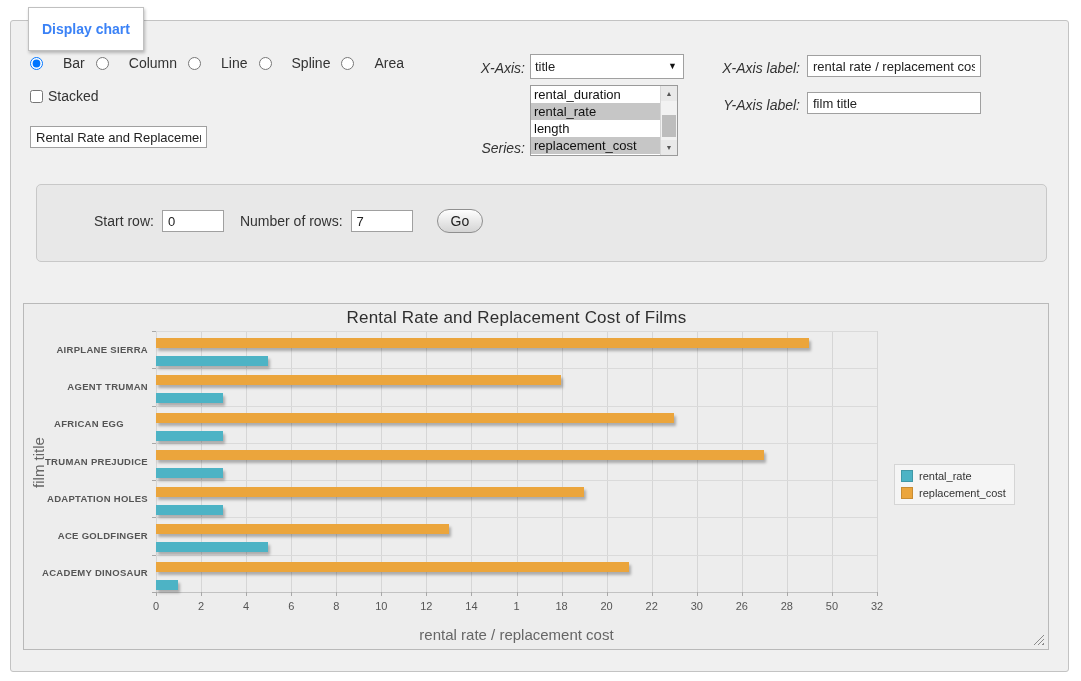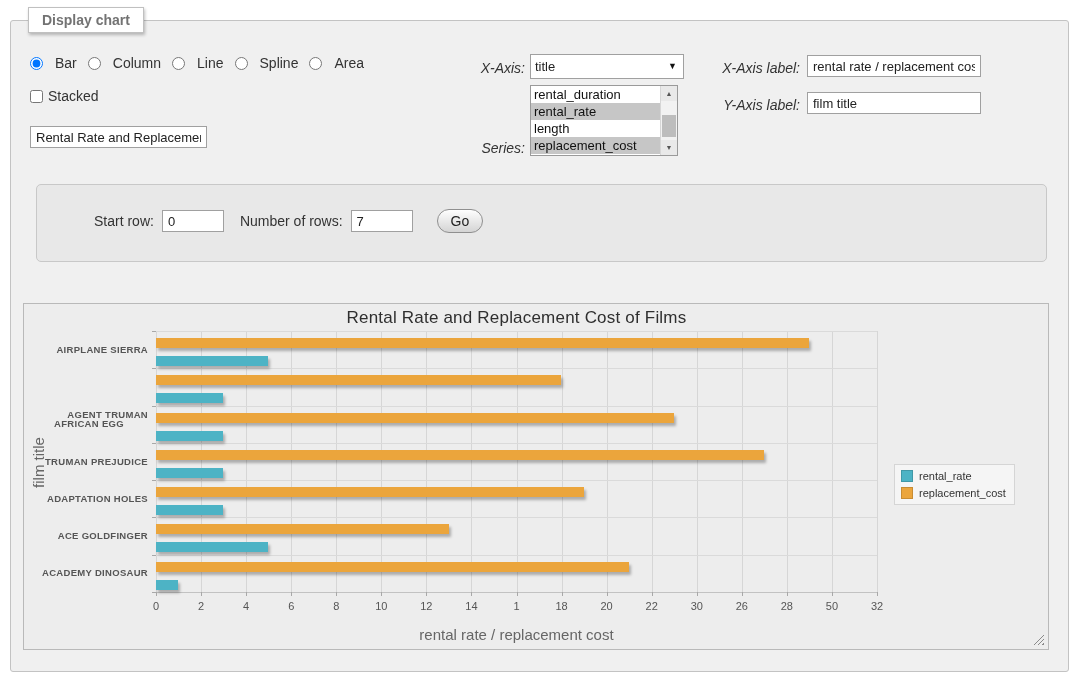--- a/index.html
+++ b/index.html
@@ -3,29 +3,29 @@
 <meta charset="utf-8">
 <style>
   * { box-sizing: border-box; margin: 0; padding: 0; }
   html,body { width:1081px; height:681px; background:#ffffff; font-family:"Liberation Sans", sans-serif; overflow:hidden; }
   #app { position:relative; width:1081px; height:681px; }
 
   
   .fieldset { position:absolute; left:10px; top:20px; width:1059px; height:652px;
     border:1px solid #c3c3c3; border-radius:3px; background:#f0f0f0; }
   .legend-tab { position:absolute; left:28px; top:7px; z-index:5; background:#ffffff;
-    border:1px solid #c0c0c0; padding:4px 13px; font-size:14px; font-weight:bold; color:#737373;
+    border:1px solid #c0c0c0; padding:13px 13px; font-size:14px; font-weight:bold; color:#3b82f6;
     box-shadow:1px 2px 3px rgba(0,0,0,0.25); }
 
   .ctl-label { position:absolute; font-size:14px; color:#333; }
   .ral { text-align:right;font-style:italic; }
 
   
   .radio-group { position:absolute; left:30px; top:55px; display:flex; gap:11px; align-items:center; font-size:14px; color:#333; }
-  .radio-item { display:flex; align-items:center; gap:12px; }
+  .radio-item { display:flex; align-items:center; gap:20px; }
   .chk-row { position:absolute; left:30px; top:88px; display:flex; align-items:center; gap:5px; font-size:14px; color:#333; }
 
   input[type=text] { border:1px solid #a0a0a0; background:#fff; font-family:"Liberation Sans",sans-serif;
     font-size:13px; color:#222; padding:2px 5px; height:22px; }
 
   .title-input { position:absolute; left:30px; top:126px; width:177px; }
 
   
   .sel-wrap { position:absolute; left:530px; top:54px; width:154px; height:25px; }
   .sel-wrap select { width:100%; height:100%; border:1px solid #a0a0a0; background:#fff; font-size:13px;
@@ -239,21 +239,21 @@
         <div class="xtick-label" style="left: 853px; top: 296px; position: absolute;">32</div>
         <div class="ytick-mark" style="position: absolute; left: 128px; top: 27px;"></div>
         <div class="ytick-mark" style="position: absolute; left: 128px; top: 64.2857px;"></div>
         <div class="ytick-mark" style="position: absolute; left: 128px; top: 101.571px;"></div>
         <div class="ytick-mark" style="position: absolute; left: 128px; top: 138.857px;"></div>
         <div class="ytick-mark" style="position: absolute; left: 128px; top: 176.143px;"></div>
         <div class="ytick-mark" style="position: absolute; left: 128px; top: 213.429px;"></div>
         <div class="ytick-mark" style="position: absolute; left: 128px; top: 250.714px;"></div>
         <div class="ytick-mark" style="position: absolute; left: 128px; top: 288px;"></div>
         <div class="cat-label" style="position: absolute; left: 6px; top: 40.6429px;">AIRPLANE SIERRA</div>
-        <div class="cat-label" style="position: absolute; left: 6px; top: 77.9286px; margin-top: 28px;">AGENT TRUMAN</div>
+        <div class="cat-label" style="position: absolute; left: 6px; top: 77.9286px;">AGENT TRUMAN</div>
         <div class="cat-label" style="position: absolute; left: 6px; top: 115.214px; text-align: center;">AFRICAN EGG</div>
         <div class="cat-label" style="position: absolute; left: 6px; top: 152.5px;">TRUMAN PREJUDICE</div>
         <div class="cat-label" style="position: absolute; left: 6px; top: 189.786px;">ADAPTATION HOLES</div>
         <div class="cat-label" style="position: absolute; left: 6px; top: 227.071px;">ACE GOLDFINGER</div>
         <div class="cat-label" style="position: absolute; left: 6px; top: 264.357px;">ACADEMY DINOSAUR</div>
       </div>
     <div class="x-axis-title">rental rate / replacement cost</div>
     <div class="y-axis-title">film title</div>
     <div class="legend-box" id="legend">
         <div class="legend-item">

